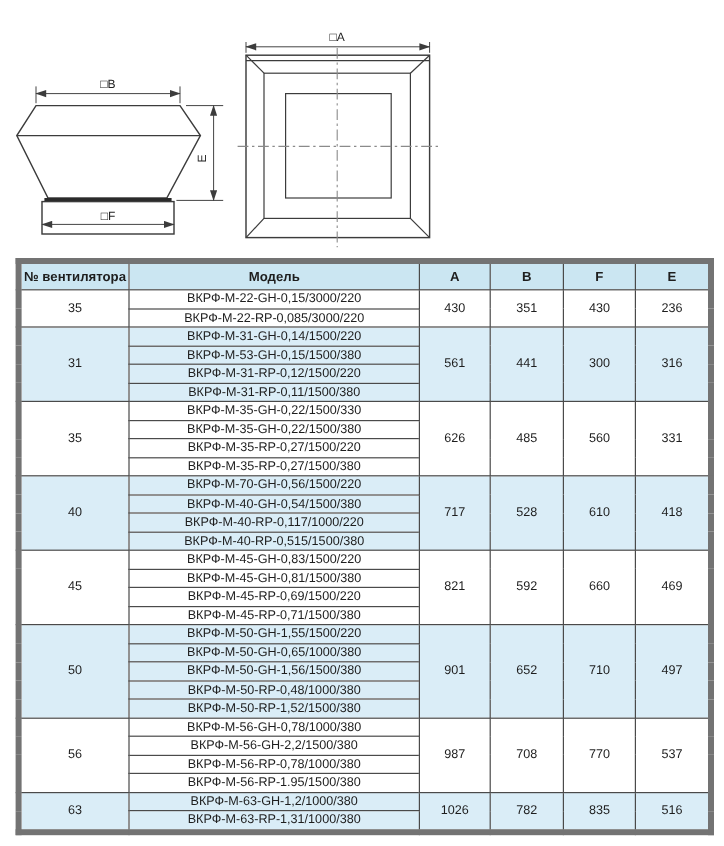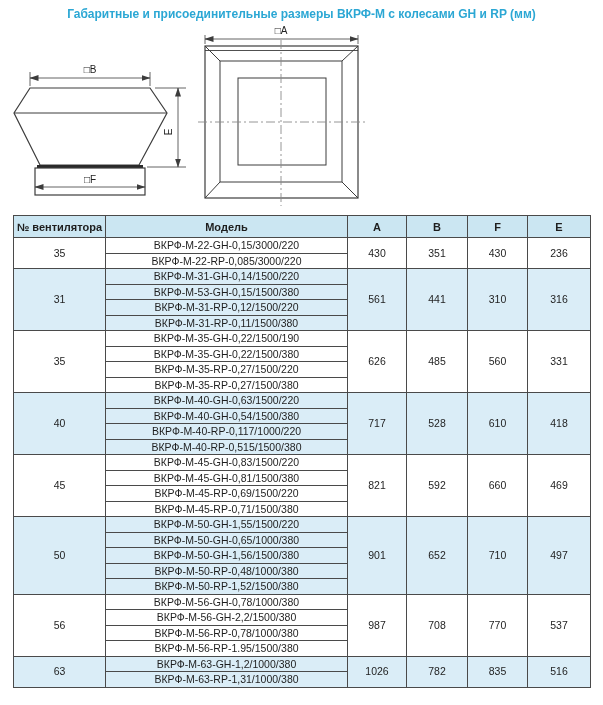--- a/index.html
+++ b/index.html
@@ -10,39 +10,38 @@
   .title {
     position:absolute; top:7px; left:0; width:100%;
     text-align:center; font-size:12px; font-weight:bold; color:#2ba7d4;
   }
   .svg-side { position:absolute; left:0px; top:55px; }
   .svg-top  { position:absolute; left:195px; top:25px; }
   svg text { font-family:"Liberation Sans","DejaVu Sans",sans-serif; font-size:10px; fill:#222; }
   table.size-table {
     position:absolute; top:215px; left:13px; width:577px;
     border-collapse:collapse; table-layout:fixed;
-    border:1px solid #737373;
+    border:5px solid #737373;
   }
   .size-table th, .size-table td {
     border:1px solid #4a4a4a; padding:0; margin:0;
     text-align:center; vertical-align:middle;
     color:#1e1e1e; overflow:hidden; white-space:nowrap;
   }
   .size-table th {
     height:21px; background:#cbe6f2; font-weight:bold; font-size:11px;
   }
   .size-table td { height:14.5px; line-height:14.5px; font-size:10.5px; background:#ffffff; }
   .size-table tr.shaded td { background:#daedf7;margin-top:37px; }
 </style>
 </head>
 <body>
 
 <div class="page">
 
-  <div class="title">Габаритные и присоединительные размеры ВКРФ-М с колесами GH и RP (мм)</div>
 
   <svg class="svg-side" width="200" height="155" viewBox="0 0 200 155">
     <defs>
       <marker id="arrR" markerWidth="10" markerHeight="8" refX="8.5" refY="3" orient="auto" markerUnits="userSpaceOnUse">
         <path d="M0,0 L9,3 L0,6 z" fill="#3c3c3c"></path>
       </marker>
       <marker id="arrL" markerWidth="10" markerHeight="8" refX="0.5" refY="3" orient="auto" markerUnits="userSpaceOnUse">
         <path d="M9,0 L0,3 L9,6 z" fill="#3c3c3c"></path>
       </marker>
     </defs>
@@ -117,52 +116,52 @@
           <td rowspan="2">236</td>
         </tr>
         <tr>
           <td>ВКРФ-М-22-RP-0,085/3000/220</td>
         </tr>
         <tr class="shaded">
           <td rowspan="4">31</td>
           <td>ВКРФ-М-31-GH-0,14/1500/220</td>
           <td rowspan="4">561</td>
           <td rowspan="4">441</td>
-          <td rowspan="4">310</td>
+          <td rowspan="4">300</td>
           <td rowspan="4">316</td>
         </tr>
         <tr class="shaded">
           <td>ВКРФ-М-53-GH-0,15/1500/380</td>
         </tr>
         <tr class="shaded">
           <td>ВКРФ-М-31-RP-0,12/1500/220</td>
         </tr>
         <tr class="shaded">
           <td>ВКРФ-М-31-RP-0,11/1500/380</td>
         </tr>
         <tr>
           <td rowspan="4">35</td>
-          <td>ВКРФ-М-35-GH-0,22/1500/190</td>
+          <td>ВКРФ-М-35-GH-0,22/1500/330</td>
           <td rowspan="4">626</td>
           <td rowspan="4">485</td>
           <td rowspan="4">560</td>
           <td rowspan="4">331</td>
         </tr>
         <tr>
           <td>ВКРФ-М-35-GH-0,22/1500/380</td>
         </tr>
         <tr>
           <td>ВКРФ-М-35-RP-0,27/1500/220</td>
         </tr>
         <tr>
           <td>ВКРФ-М-35-RP-0,27/1500/380</td>
         </tr>
         <tr class="shaded">
           <td rowspan="4">40</td>
-          <td>ВКРФ-М-40-GH-0,63/1500/220</td>
+          <td>ВКРФ-М-70-GH-0,56/1500/220</td>
           <td rowspan="4">717</td>
           <td rowspan="4">528</td>
           <td rowspan="4">610</td>
           <td rowspan="4">418</td>
         </tr>
         <tr class="shaded">
           <td>ВКРФ-М-40-GH-0,54/1500/380</td>
         </tr>
         <tr class="shaded">
           <td>ВКРФ-М-40-RP-0,117/1000/220</td>

